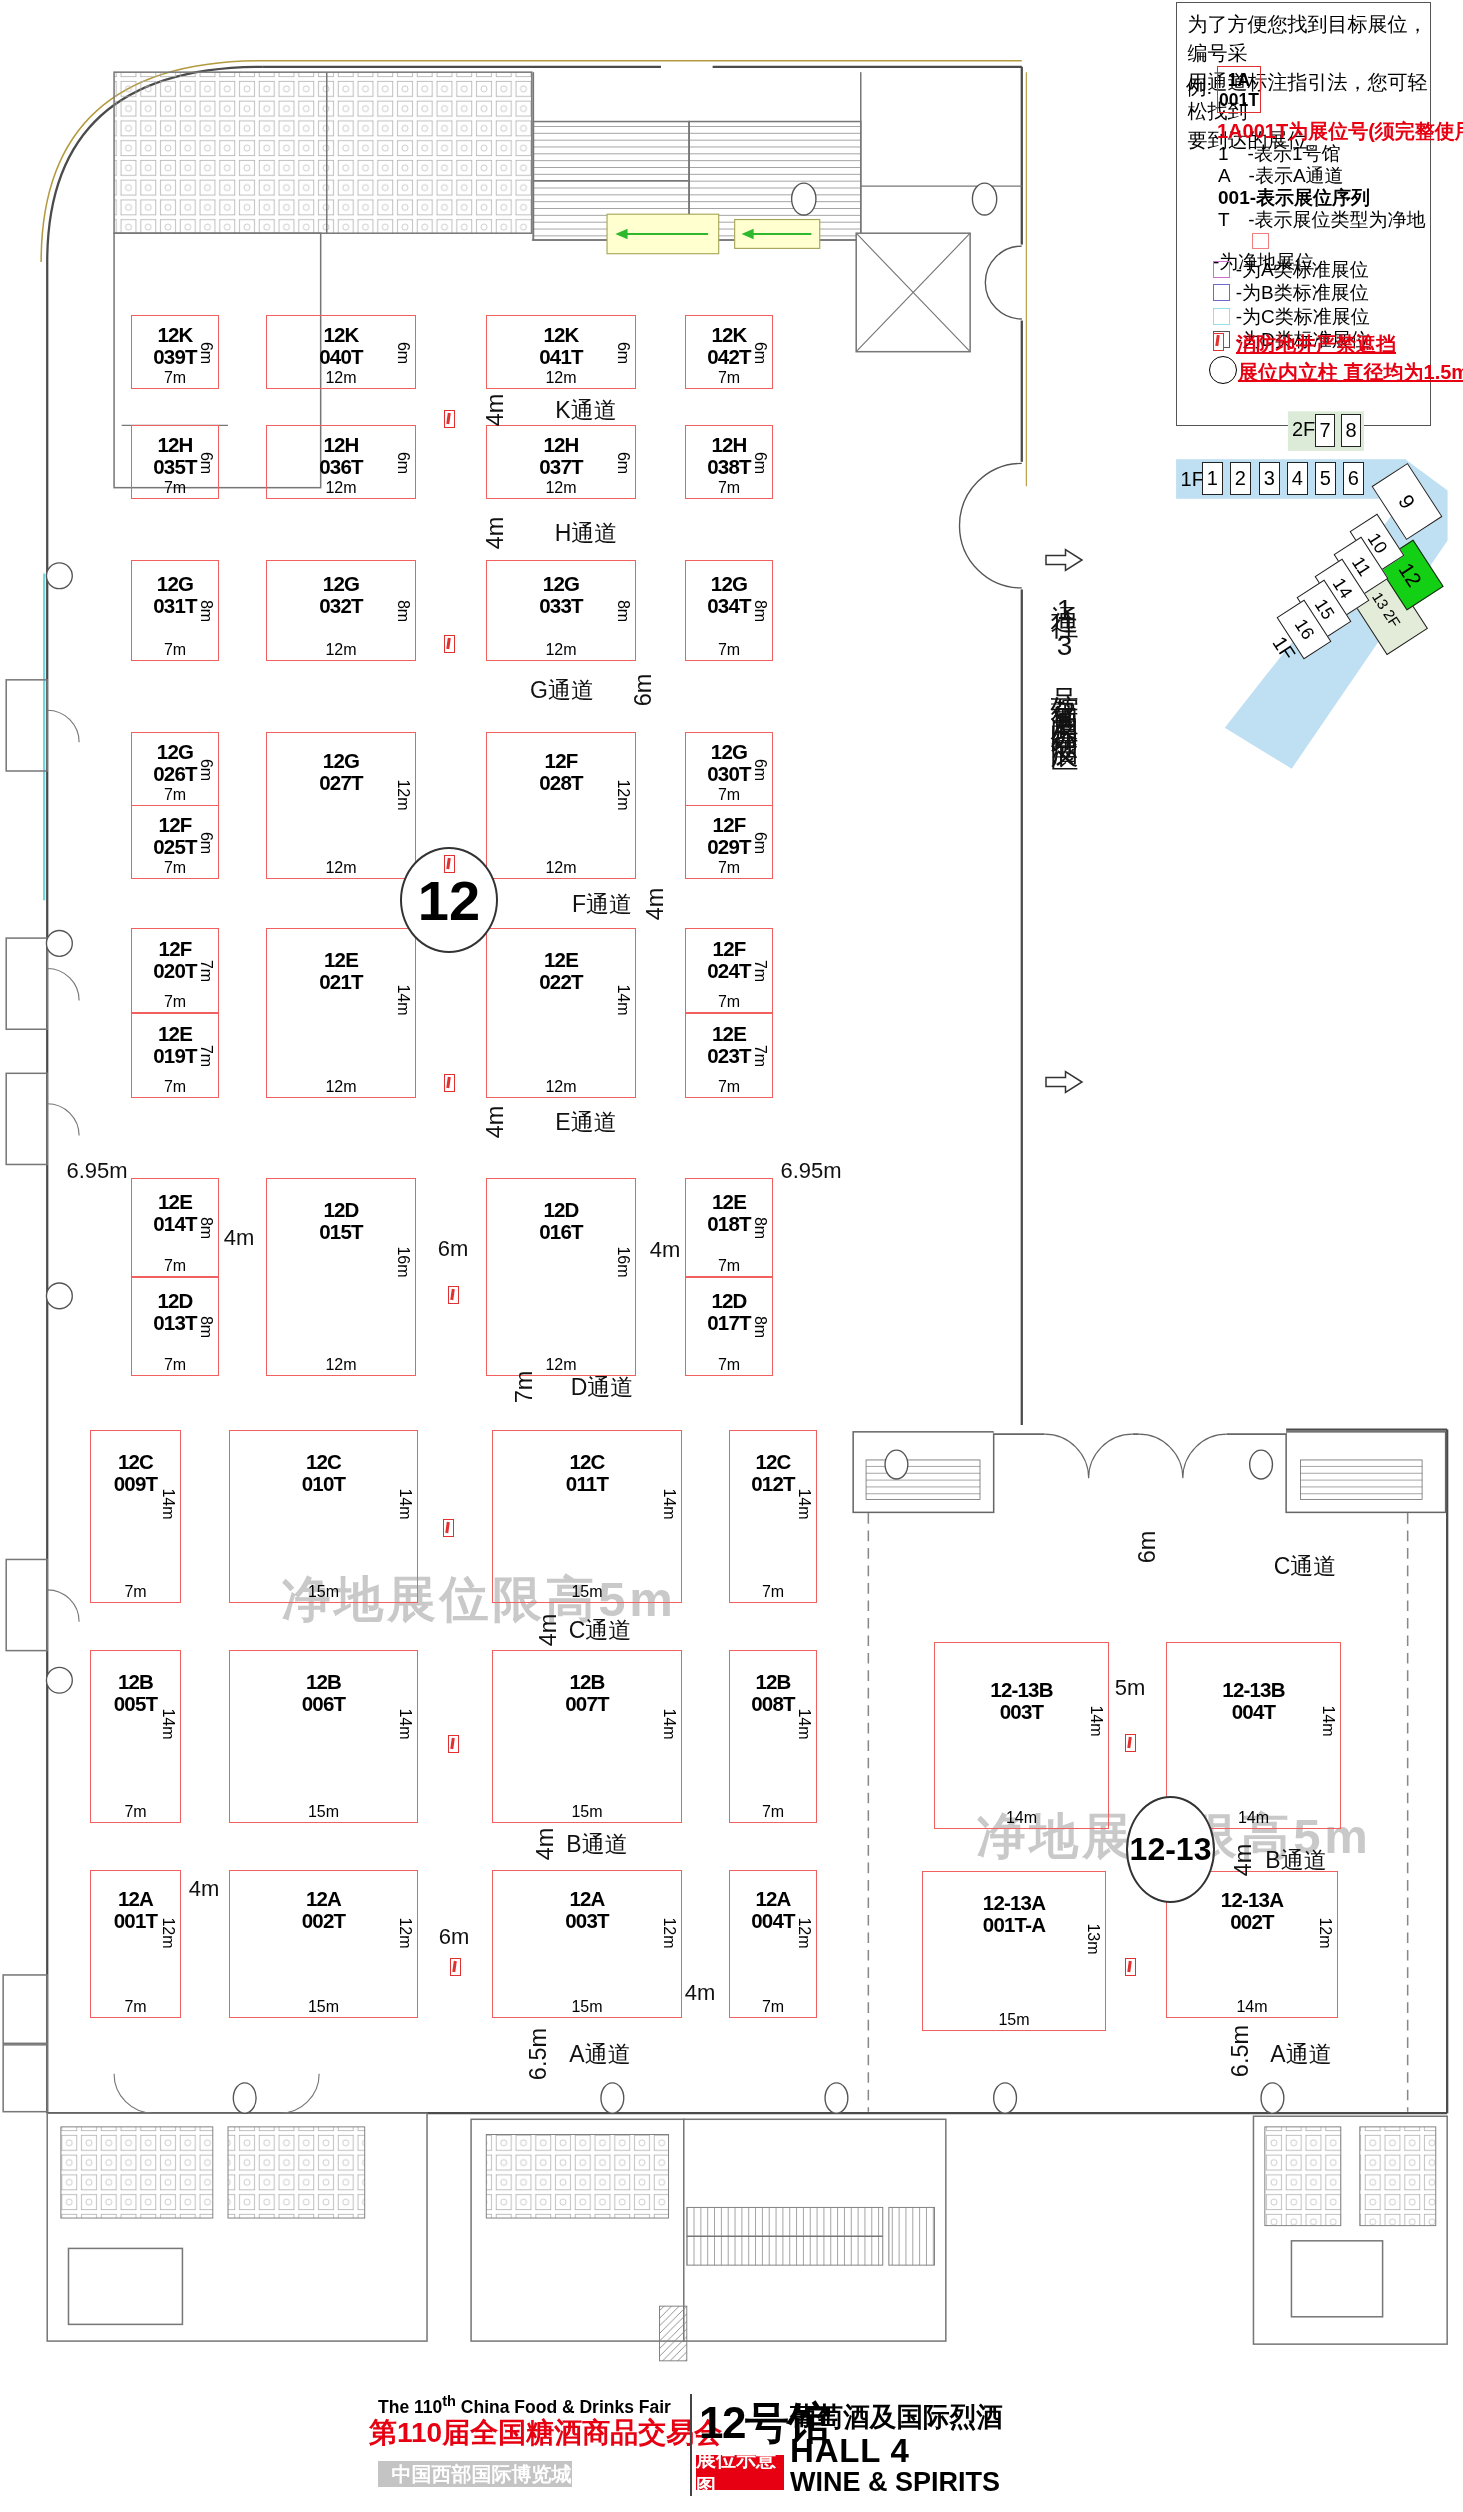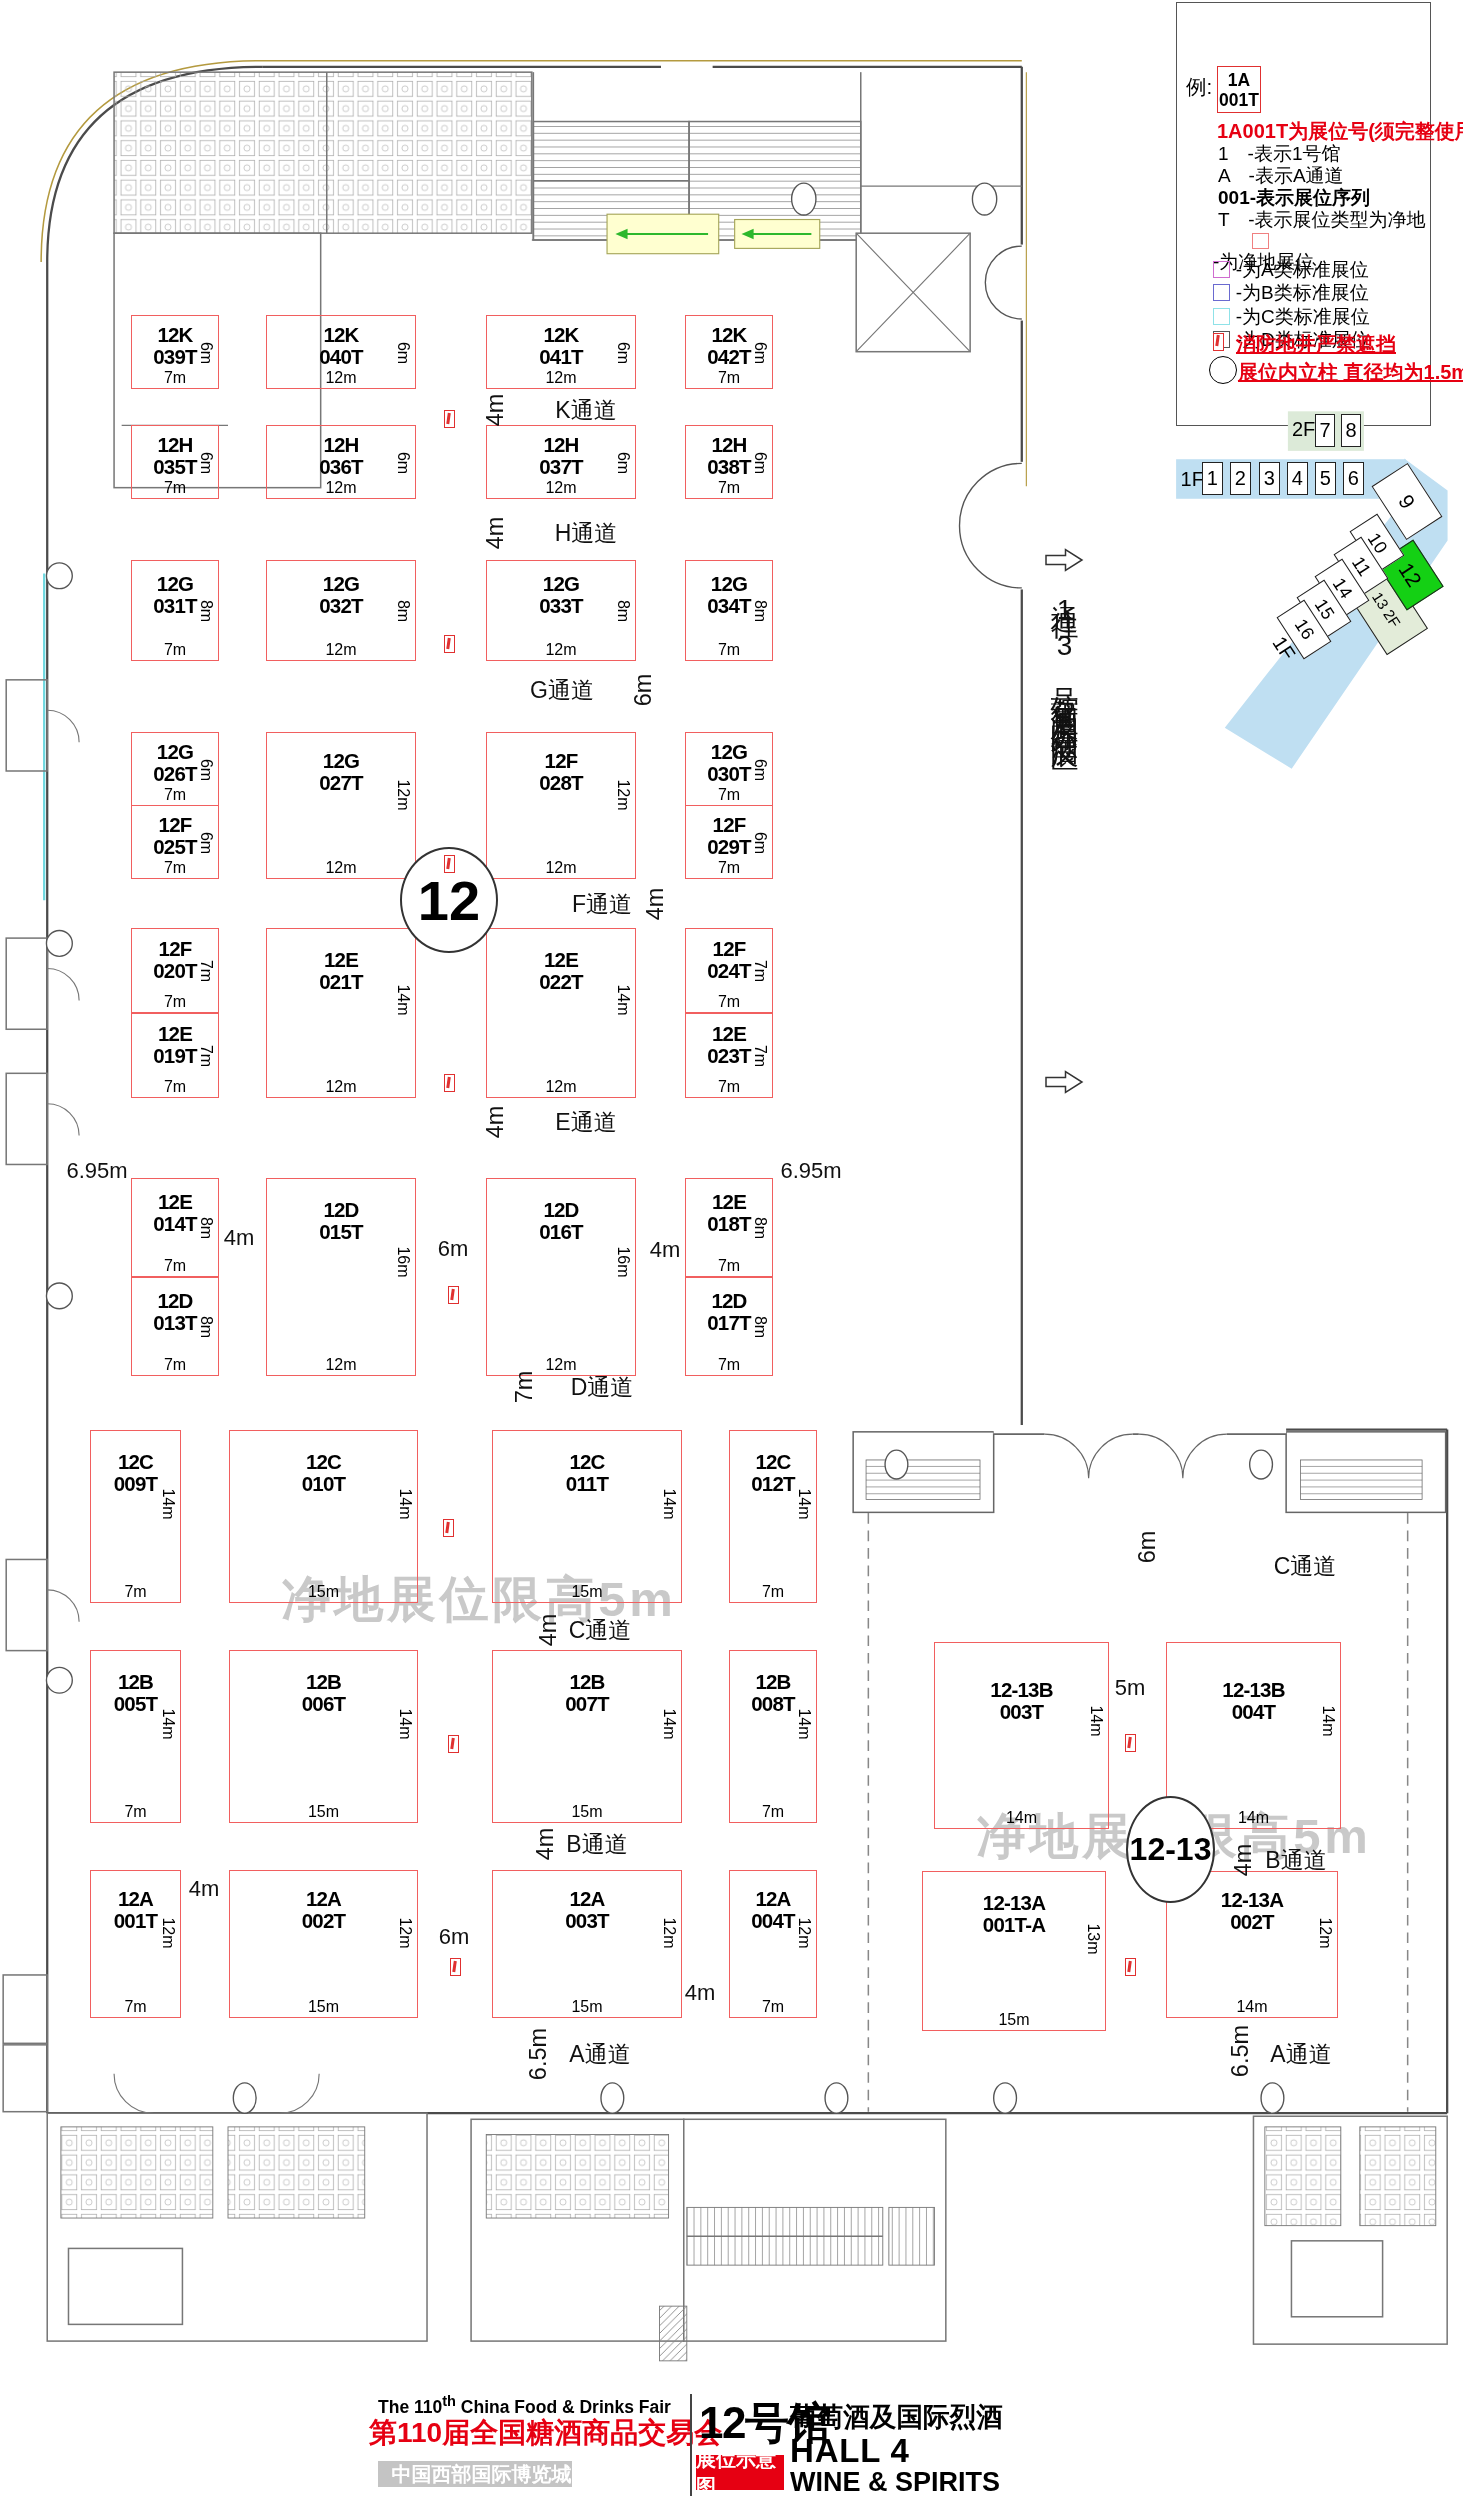--- a/index.html
+++ b/index.html
@@ -600,20 +600,25 @@
 
   <svg class="arrowsvg" style="left:1044px;top:548px;" width="40" height="24" viewBox="0 0 52 32">
       <path d="M 2,10 H 28 V 2 L 50,16 L 28,30 V 22 H 2 Z" fill="#fff" stroke="#333" stroke-width="2"></path>
     </svg>
   <div class="sidenote" style="left:1045px;top:583px;height:501px;">通往13号馆葡萄酒及国际烈酒展区</div>
   <svg class="arrowsvg" style="left:1044px;top:1070px;" width="40" height="24" viewBox="0 0 52 32">
       <path d="M 2,10 H 28 V 2 L 50,16 L 28,30 V 22 H 2 Z" fill="#fff" stroke="#333" stroke-width="2"></path>
     </svg>
 
   <div id="legend" style="left:1176px;top:1.5px;width:255px;height:424px;">
+    <div class="intro">
+      <div>为了方便您找到目标展位，编号采</div>
+      <div>用通道标注指引法，您可轻松找到</div>
+      <div>要到达的展位。</div>
+    </div>
     <div class="exlab">例:</div>
     <div class="exbox">
       <div>1A</div>
       <div>001T</div>
     </div>
     <div class="ltitle">1A001T为展位号(须完整使用)</div>
     <div class="litem" style="top:138px;">1　-表示1号馆</div>
     <div class="litem" style="top:160px;">A　-表示A通道</div>
     <div class="litem" style="top:182px;font-weight:bold;">001-表示展位序列</div>
     <div class="litem" style="top:204px;">T　-表示展位类型为净地</div>

